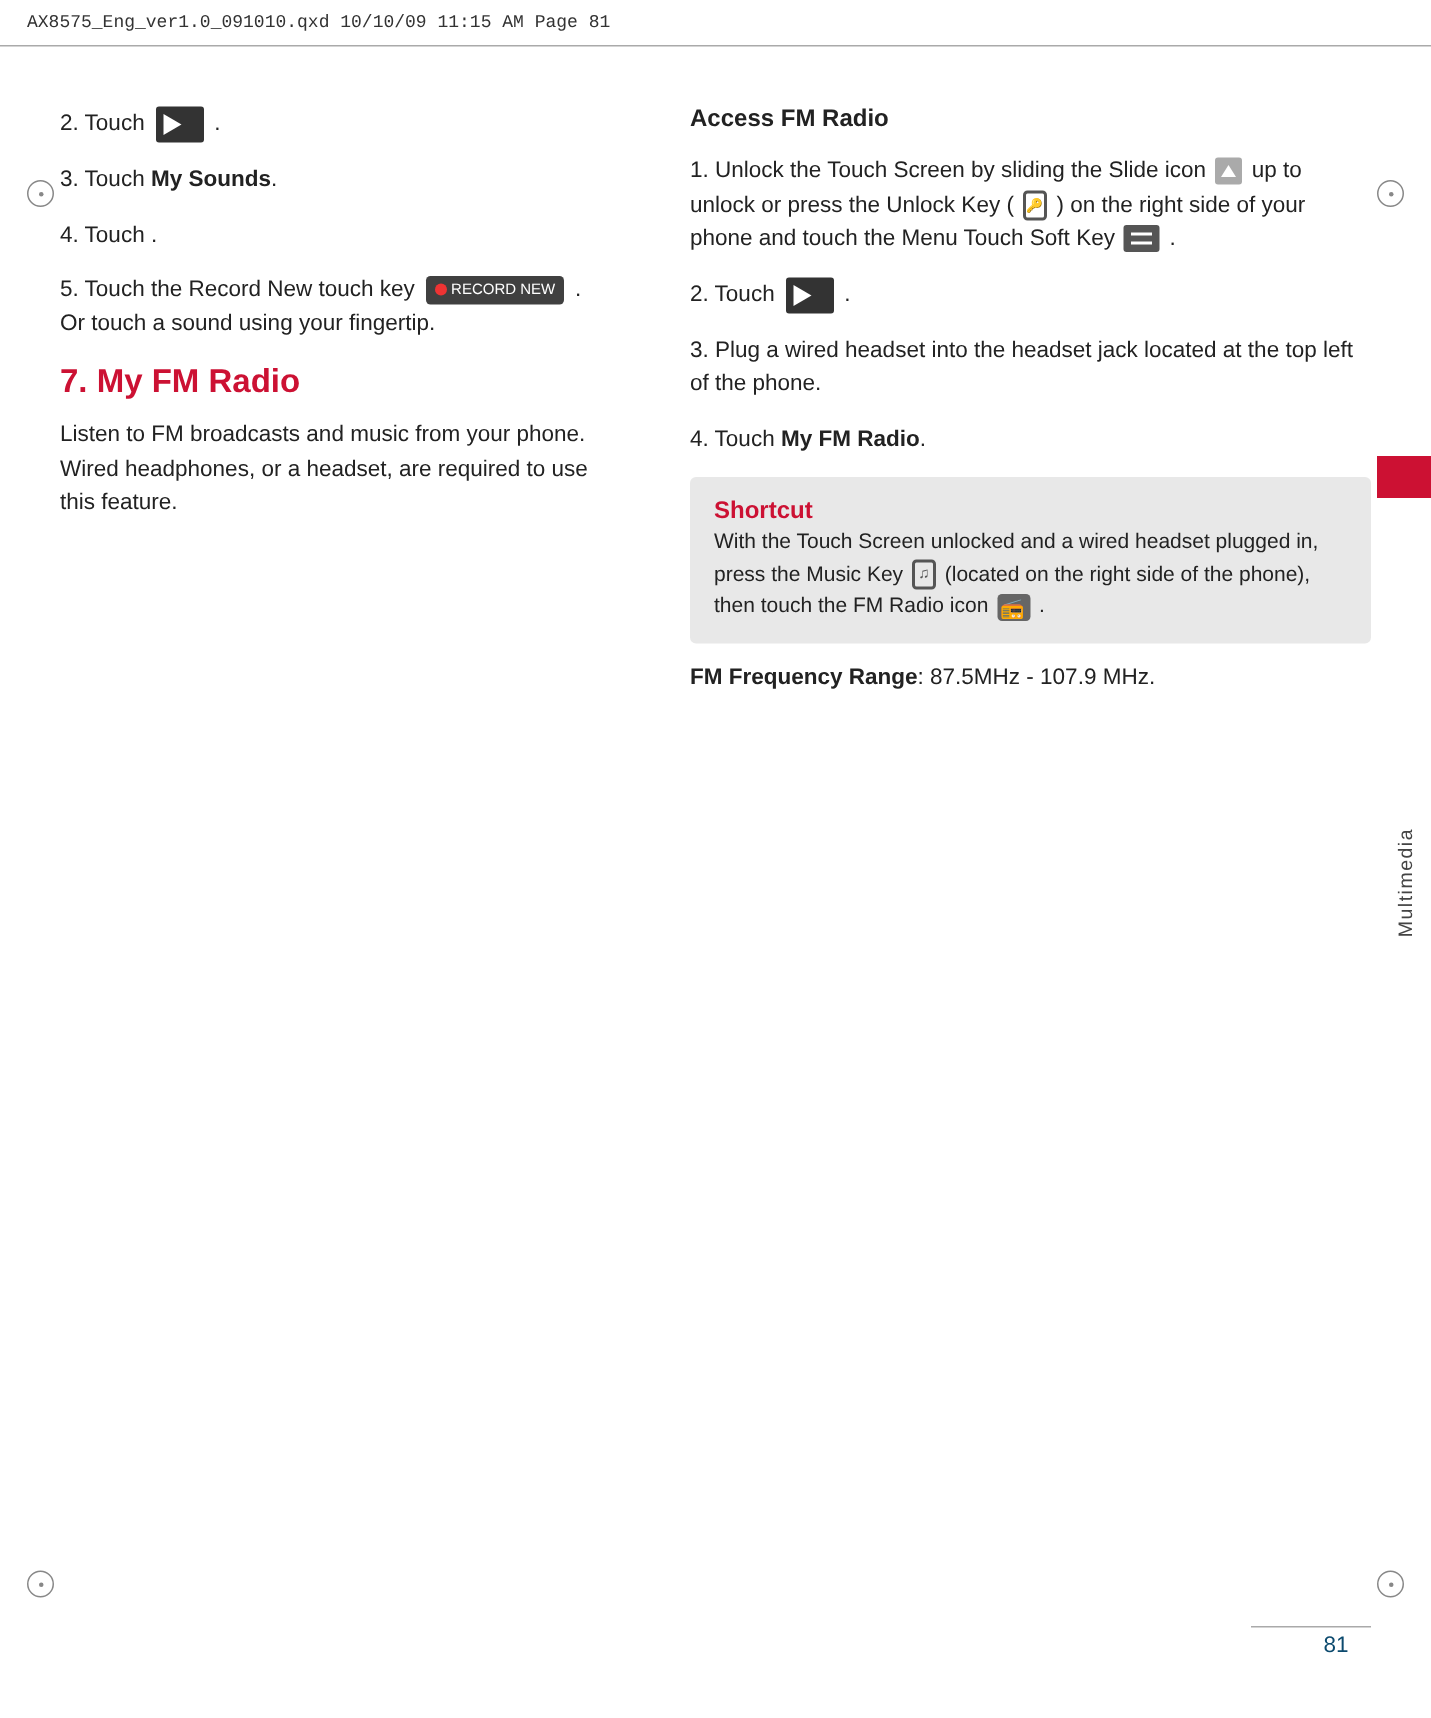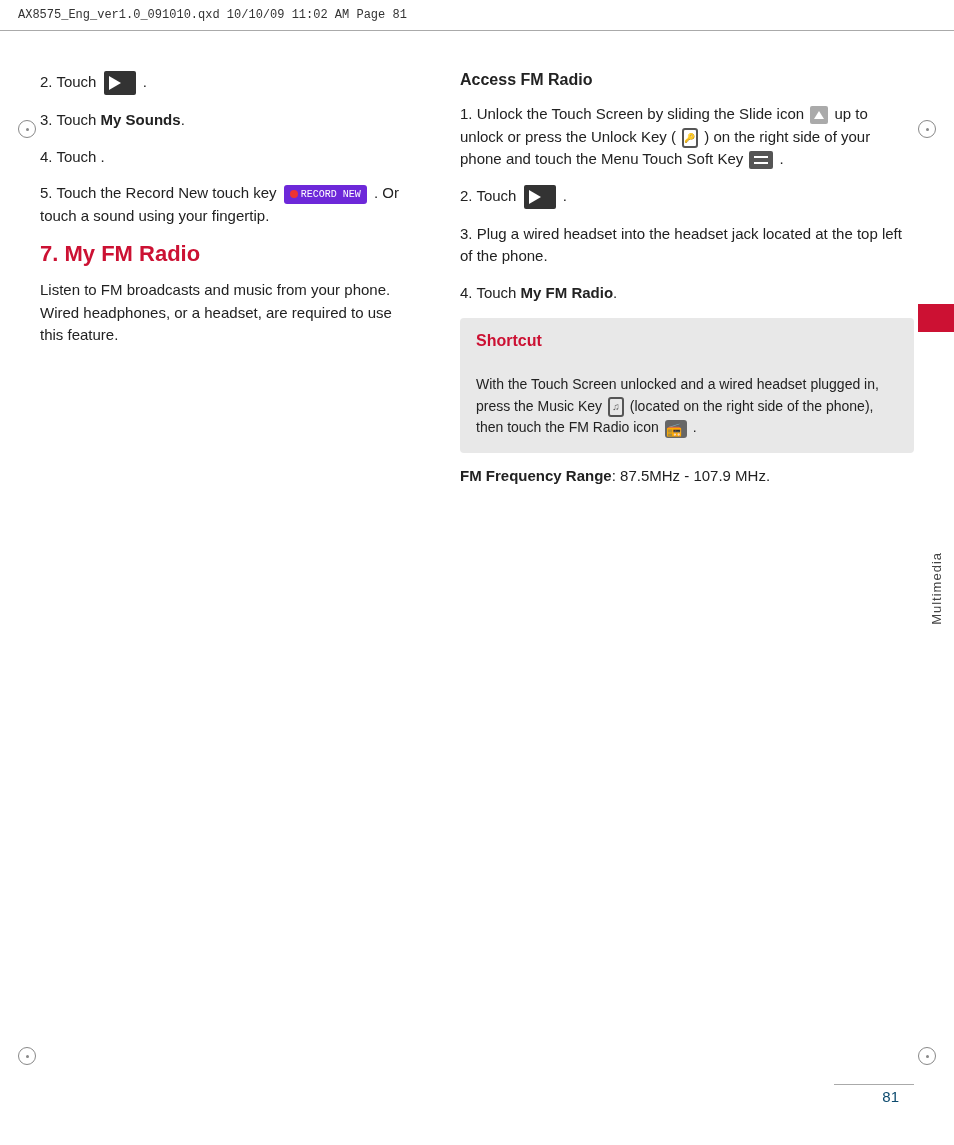--- a/index.html
+++ b/index.html
@@ -121,29 +121,28 @@
       position: absolute;
       left: 5px; top: 5px;
       width: 0; height: 0;
       border-style: solid;
       border-width: 7px 0 7px 12px;
       border-color: transparent transparent transparent #fff;
     }
 
     .icon-record-new {
       display: inline-block;
-      background: #6d28d9;
+      background: #404040;
       border-radius: 3px;
       padding: 2px 6px;
       color: #fff;
       font-size: 10px;
       vertical-align: middle;
       margin: 0 3px;
       white-space: nowrap;
-      font-family: Liberation Mono, monospace;
     }
     .icon-record-new-dot {
       display: inline-block;
       width: 8px; height: 8px;
       background: #e33;
       border-radius: 50%;
       margin-right: 3px;
       vertical-align: middle;
     }
 
@@ -264,21 +263,21 @@
     .shortcut-box {
       background: #e8e8e8;
       border-radius: 4px;
       padding: 14px 16px;
       margin: 14px 0;
     }
     .shortcut-title {
       color: #cc1133;
       font-weight: bold;
       font-size: 16px;
-      margin-bottom: 24px;
+      margin-bottom: 0;
     }
     .shortcut-text {
       font-size: 14px;
       line-height: 1.55;
       color: #222;
     }
 
     
     .fm-freq {
       font-size: 15px;
@@ -306,21 +305,21 @@
   </style>
 </head>
 <body>
 
 <div class="reg-mark reg-top-left"></div>
 <div class="reg-mark reg-top-right"></div>
 <div class="reg-mark reg-bottom-left"></div>
 <div class="reg-mark reg-bottom-right"></div>
 
 <div class="header-bar">
-  <span>AX8575_Eng_ver1.0_091010.qxd   10/10/09   11:02 AM   Page 81</span>
+  <span>AX8575_Eng_ver1.0_091010.qxd   10/10/09   11:15 AM   Page 81</span>
 </div>
 
 <div class="content">
 
   <div class="left-col">
 
     <div class="step">
       <span>2. Touch </span>
       <span class="icon-multimedia"></span>
       <span>.</span>

